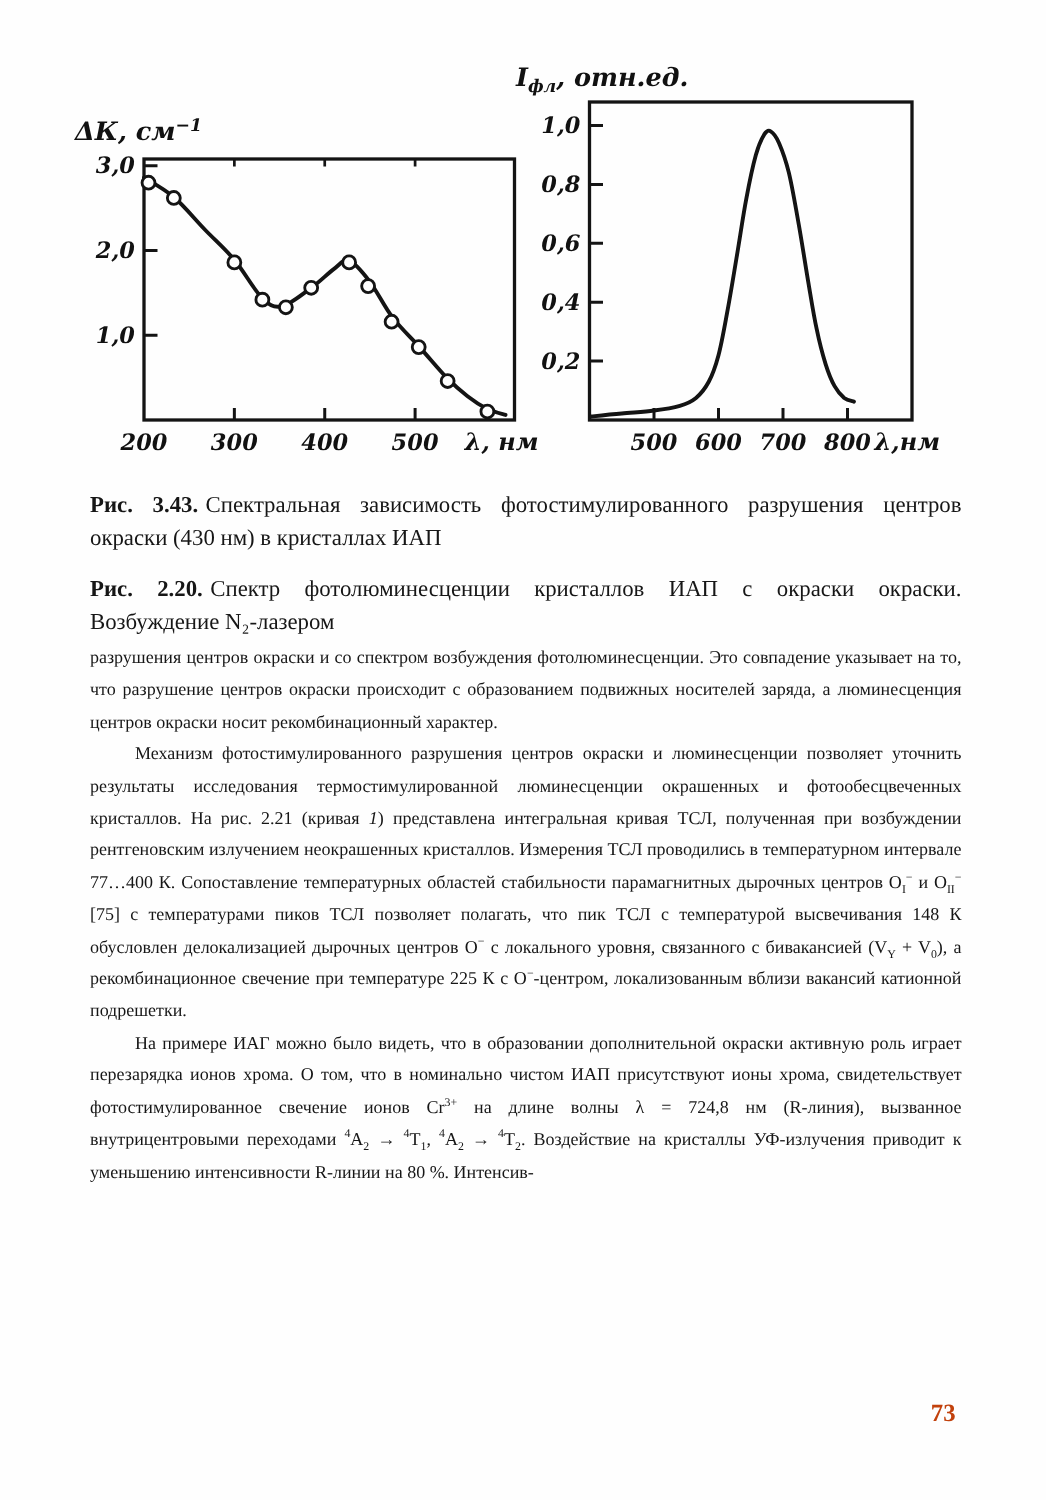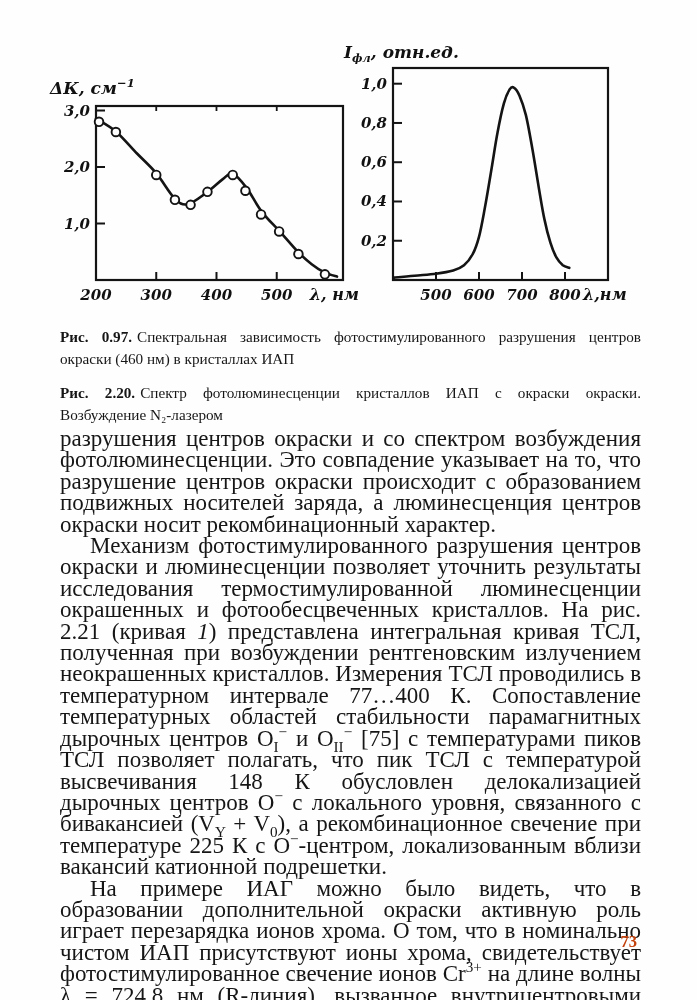--- a/index.html
+++ b/index.html
@@ -40,21 +40,21 @@
   
   .captions{position:absolute;left:60px;top:326px;width:581px;}
   .caption{
     font-size:15.2px;line-height:21.5px;
     text-align:justify;margin:0 0 13px 0;
   }
   .caption b{margin-right:5px;}
   
   .text-block{position:absolute;left:60px;top:428px;width:581px;}
   .text-block p{
-    font-size:23px;line-height:21.4px;
+    font-size:12px;line-height:21.4px;
     text-align:justify;margin:0;
   }
   .text-block p.indent{text-indent:30px;}
   .text-block sup,.text-block sub{font-size:66%;line-height:0;}
   
   .page-number{
     position:absolute;top:932px;right:60px;
     font-size:16.5px;font-weight:bold;color:#c2410c;
   }
 </style>
@@ -117,21 +117,21 @@
       <text x="32" y="129.22222222222223" text-anchor="end" class="tick">0,6</text>
       <line x1="38" y1="84.96296296296296" x2="47" y2="84.96296296296296" stroke="#141414" stroke-width="2"></line>
       <text x="32" y="89.96296296296296" text-anchor="end" class="tick">0,8</text>
       <line x1="38" y1="45.703703703703724" x2="47" y2="45.703703703703724" stroke="#141414" stroke-width="2"></line>
       <text x="32" y="50.703703703703724" text-anchor="end" class="tick">1,0</text>
       <text x="228" y="262" text-anchor="start" class="axlab">λ,нм</text>
       <path d="M39.29,239.64444444444445C42.7,239.3 52.5,238.3 59.5,237.7C66.5,237.0 74.5,236.6 81.0,235.7C87.5,234.9 93.5,234.0 98.2,232.6C102.9,231.2 105.7,230.0 109.0,227.3C112.2,224.6 115.0,221.2 117.5,216.5C120.1,211.7 122.0,206.3 124.0,198.8C126.0,191.3 127.6,182.1 129.6,171.3C131.6,160.5 133.9,146.8 136.0,134.0C138.2,121.3 140.3,106.2 142.5,94.8C144.6,83.3 146.9,72.5 148.9,65.3C150.9,58.1 152.9,54.2 154.5,51.6C156.2,49.0 157.2,48.6 158.8,49.6C160.5,50.6 162.4,52.9 164.4,57.5C166.4,62.1 168.7,68.3 170.9,77.1C173.0,85.9 175.2,98.4 177.3,110.5C179.5,122.6 181.8,138.0 183.8,149.7C185.8,161.5 187.4,172.0 189.4,181.1C191.3,190.3 193.4,198.3 195.4,204.7C197.4,211.1 199.3,215.7 201.4,219.4C203.5,223.2 205.7,225.5 207.8,227.3C210.0,229.0 213.2,229.4 214.3,229.8" fill="none" stroke="#141414" stroke-width="2.6" stroke-linecap="round"></path>
     </svg>
 
   <div class="captions">
-    <p class="caption"><b>Рис. 0.97.</b><span>Спектральная зависимость фотостимулированного разрушения центров окраски (460 нм) в кристаллах ИАП</span></p>
+    <p class="caption"><b>Рис. 3.43.</b><span>Спектральная зависимость фотостимулированного разрушения центров окраски (430 нм) в кристаллах ИАП</span></p>
     <p class="caption"><b>Рис. 2.20.</b><span>Спектр фотолюминесценции кристаллов ИАП с окраски окраски. Возбуждение N₂-лазером</span></p>
   </div>
 
   <div class="text-block">
     <p>разрушения центров окраски и со спектром возбуждения фотолюминесценции. Это совпадение указывает на то, что разрушение центров окраски происходит с образованием подвижных носителей заряда, а люминесценция центров окраски носит рекомбинационный характер.</p>
     <p class="indent">Механизм фотостимулированного разрушения центров окраски и люминесценции позволяет уточнить результаты исследования термостимулированной люминесценции окрашенных и фотообесцвеченных кристаллов. На рис. 2.21 (кривая <i>1</i>) представлена интегральная кривая ТСЛ, полученная при возбуждении рентгеновским излучением неокрашенных кристаллов. Измерения ТСЛ проводились в температурном интервале 77…400 К. Сопоставление температурных областей стабильности парамагнитных дырочных центров O<sub>I</sub><sup>−</sup> и O<sub>II</sub><sup>−</sup> [75] с температурами пиков ТСЛ позволяет полагать, что пик ТСЛ с температурой высвечивания 148 К обусловлен делокализацией дырочных центров О<sup>−</sup> с локального уровня, связанного с бивакансией (V<sub>Y</sub> + V<sub>0</sub>), а рекомбинационное свечение при температуре 225 К с О<sup>−</sup>-центром, локализованным вблизи вакансий катионной подрешетки.</p>
     <p class="indent">На примере ИАГ можно было видеть, что в образовании дополнительной окраски активную роль играет перезарядка ионов хрома. О том, что в номинально чистом ИАП присутствуют ионы хрома, свидетельствует фотостимулированное свечение ионов Cr<sup>3+</sup> на длине волны λ = 724,8 нм (R-линия), вызванное внутрицентровыми переходами <sup>4</sup>A<sub>2</sub> → <sup>4</sup>T<sub>1</sub>, <sup>4</sup>A<sub>2</sub> → <sup>4</sup>T<sub>2</sub>. Воздействие на кристаллы УФ-излучения приводит к уменьшению интенсивности R-линии на 80 %. Интенсив-</p>
   </div>
 
   <div class="page-number">73</div>

